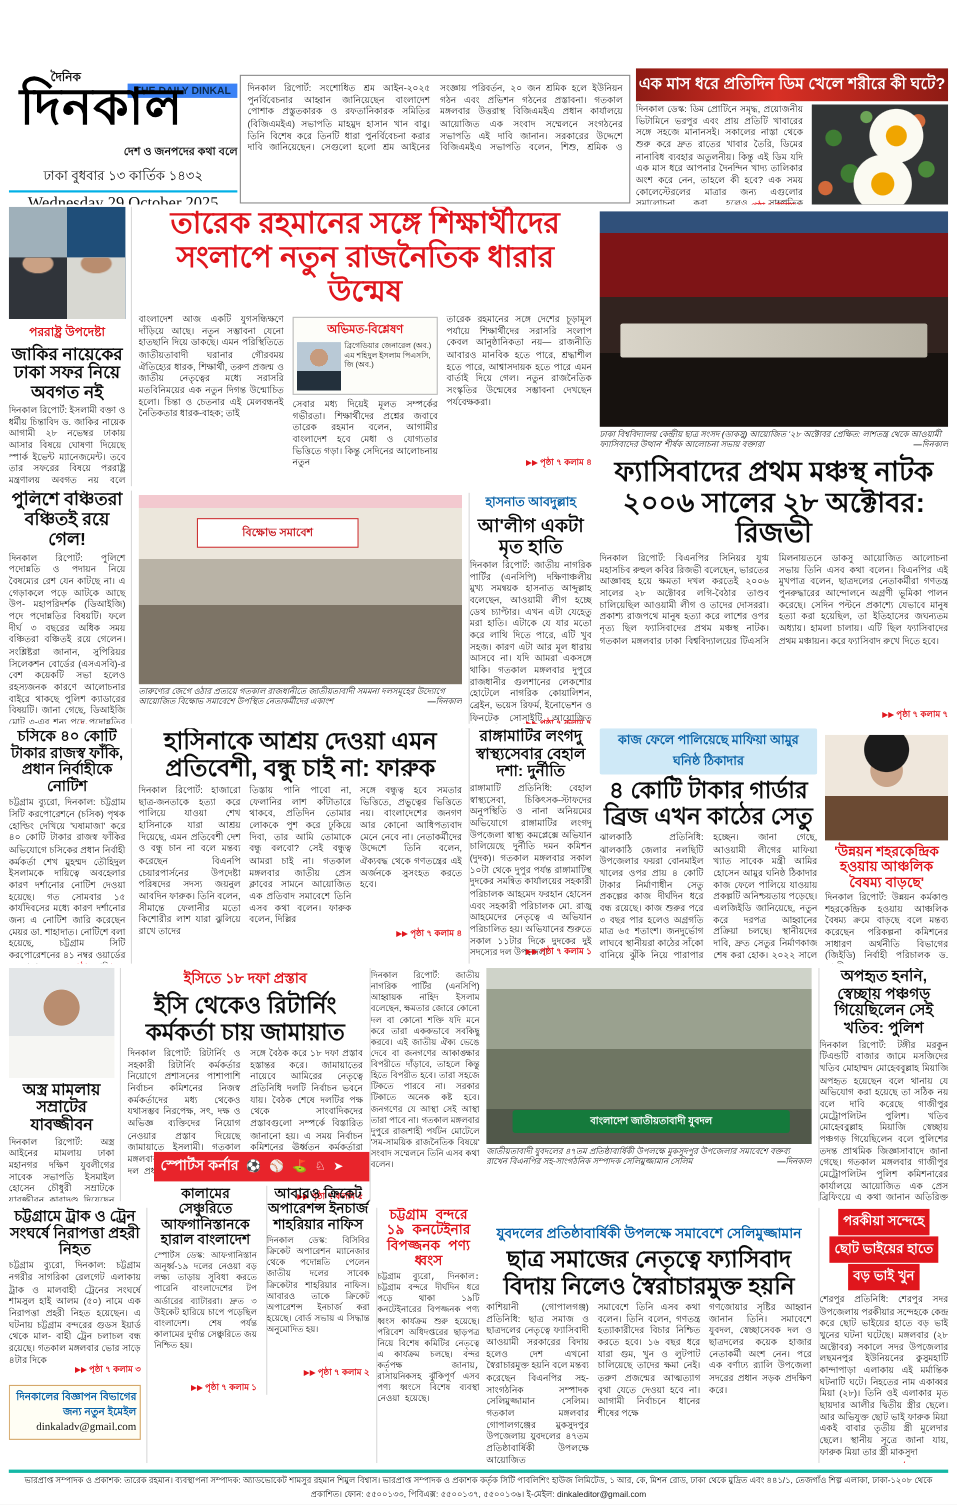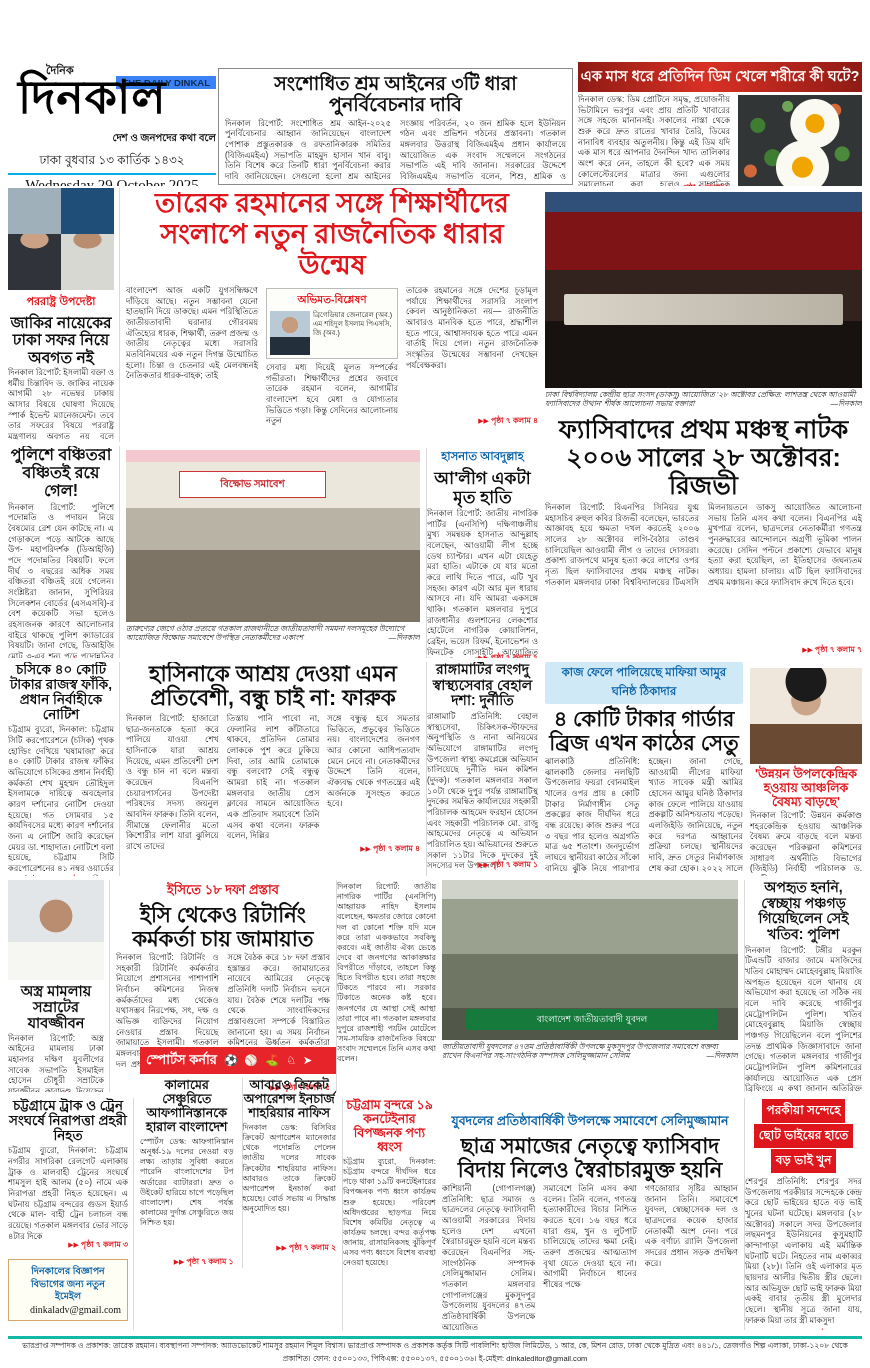--- a/index.html
+++ b/index.html
@@ -43,29 +43,29 @@
     radial-gradient(ellipse at 25% 10%, #caa184 0 12%, rgba(0,0,0,0) 13%),
     radial-gradient(ellipse at 75% 10%, #b98d6f 0 12%, rgba(0,0,0,0) 13%),
     linear-gradient(90deg,#30343a 0 50%,#d8d8d2 50% 100%);}
   .ph-conf{background:linear-gradient(180deg,#30507a 0 10%,#7e1416 10% 40%,#32231f 40% 66%,#17120f 66% 100%);}
   .ph-conf::after{content:"";position:absolute;left:6%;top:52%;width:88%;height:16%;background:linear-gradient(90deg,#d9d4c8,#b7b2a4);border-radius:2px;}
   .ph-rally{background:linear-gradient(180deg,#f3c9cf 0 7%,#ece7dc 7% 34%,#b9b3a6 34% 58%,#7d7466 58% 100%);}
   .rally-banner{position:absolute;left:18%;top:12%;width:48%;background:#fff;border:1px solid #c33;color:#c81e24;font-weight:bold;font-size:10px;text-align:center;padding:4px 2px;}
   .ph-woman{background:radial-gradient(circle at 50% 14%, #1b1b1b 0 20%, rgba(0,0,0,0) 21%),radial-gradient(circle at 50% 34%, #caa58a 0 17%, rgba(0,0,0,0) 18%),linear-gradient(180deg,#efe7dc 0 58%,#6b4a33 58% 100%);}
   .ph-man{background:radial-gradient(circle at 50% 36%, #b98d6f 0 20%, rgba(0,0,0,0) 21%),linear-gradient(180deg,#e3e6e8 0 62%,#f6f6f3 62% 100%);}
   .ph-crowd{background:linear-gradient(180deg,#cfd3c9 0 12%,#9aa18f 12% 46%,#6f7663 46% 80%,#51584a 80% 100%);}
-  .crowd-banner{position:absolute;left:8%;bottom:6%;width:84%;background:#157a3c;color:#fff;font-weight:normal;font-size:9px;text-align:center;padding:3px 2px;border-radius:3px;}
+  .crowd-banner{position:absolute;left:8%;bottom:6%;width:84%;background:#157a3c;color:#fff;font-weight:bold;font-size:9px;text-align:center;padding:3px 2px;border-radius:3px;}
   .ph-analyst{background:radial-gradient(circle at 50% 32%, #c79b7d 0 22%, rgba(0,0,0,0) 23%),linear-gradient(180deg,#b9c9d6 0 60%,#23303c 60% 100%);}
   .inset{border:1px solid #bbb;background:#fdfdf9;padding:3px;margin:2px 0 4px;}
   .inset .lbl{color:#e0161d;font-weight:bold;font-size:10.5px;text-align:center;margin-bottom:2px;}
   .inset .cap{font-style:normal;font-size:7px;}
   
   .sports-banner{background:#e8242b;color:#fff;display:flex;align-items:center;gap:7px;padding:3px 6px;font-weight:bold;font-size:13px;}
   .sports-banner .ic{font-size:11px;}
-  .adbox{border:1px solid #d5a86a;background:#fffef4;text-align:center;padding:5px 21px;}
+  .adbox{border:1px solid #d5a86a;background:#fffef4;text-align:right;padding:5px 3px;}
   .adbox .t{color:#0a63a8;font-weight:bold;font-size:9.5px;line-height:1.3;}
   .adbox .e{font-family:"Liberation Serif",serif;font-size:10px;color:#111;margin-top:2px;}
   .redbar{background:#e0161d;color:#fff;font-weight:bold;font-size:12px;text-align:center;padding:2px 5px;margin:1px auto;display:block;width:max-content;max-width:100%;}
   #footer{border-top:3px solid #14b8a6;font-size:7.6px;text-align:center;color:#222;padding-top:0;}
 </style>
 </head>
 <body>
 
 <div id="page">
 
@@ -76,21 +76,20 @@
       <div class="logo-big" style="position:absolute;left:10px;top:12px;">দিনকাল</div>
     </div>
     <div style="font-size:10px;font-weight:bold;text-align:right;margin-top:2px;">দেশ ও জনপদের কথা বলে</div>
     <div style="font-size:12px;text-align:center;margin-top:4px;">ঢাকা বুধবার ১৩ কার্তিক ১৪৩২</div>
     <div class="cyanrule"></div>
     <div style="font-family:'Liberation Serif',serif;font-size:15px;text-align:center;">Wednesday 29 October 2025</div>
 
   </div>
 
   <div class="abs" style="left:218px;top:68px;width:355px;height:117px;border:1px solid #8a8a8a;padding:4px 6px;box-sizing:border-box;">
-    <div class="hl" style="font-size:19px;">সংশোধিত শ্রম আইনের ৩টি ধারা পুনর্বিবেচনার দাবি</div>
     <div class="body-txt cols2" style="height:70px;margin-top:3px;">দিনকাল রিপোর্ট: সংশোধিত শ্রম আইন-২০২৫ পুনর্বিবেচনার আহ্বান জানিয়েছেন বাংলাদেশ পোশাক প্রস্তুতকারক ও রফতানিকারক সমিতির (বিজিএমইএ) সভাপতি মাহমুদ হাসান খান বাবু। তিনি বিশেষ করে তিনটি ধারা পুনর্বিবেচনা করার দাবি জানিয়েছেন। সেগুলো হলো শ্রম আইনের সংজ্ঞায় পরিবর্তন, ২০ জন শ্রমিক হলে ইউনিয়ন গঠন এবং প্রভিশন গঠনের প্রস্তাবনা। গতকাল মঙ্গলবার উত্তরাস্থ বিজিএমইএ প্রধান কার্যালয়ে আয়োজিত এক সংবাদ সম্মেলনে সংগঠনের সভাপতি এই দাবি জানান। সরকারের উদ্দেশে বিজিএমইএ সভাপতি বলেন, শিশু, শ্রমিক ও অর্থনীতির বাস্তব চাহিদা বিবেচনায় এমন একটি নতুন আইন প্রণয়ন করতে হবে, যা দেশের শিল্পখাতের প্রতিযোগিতামূলক সক্ষমতা নষ্ট না করে বরং টেকসই উন্নয়নকে সহায়তা করবে। মাহমুদ হাসান খান বলেন, বর্তমান বৈশ্বিক প্রেক্ষাপটে বাংলাদেশের রফতানিমুখী শিল্পখাত নানা চ্যালেঞ্জের মুখে। শ্রম আইন সংস্কার অবশ্যই প্রয়োজন, তবে তা যেন বাস্তবতার সঙ্গে সামঞ্জস্যপূর্ণ হয়। আইন এমনভাবে প্রণয়ন করতে</div>
 
   </div>
 
   <div class="abs" style="left:578px;top:62px;width:284px;height:124px;">
     <div class="eggband">এক মাস ধরে প্রতিদিন ডিম খেলে শরীরে কী ঘটে?</div>
     <div class="flexrow" style="margin-top:3px;">
       <div style="width:152px;">
         <div class="body-txt" style="height:86px;">দিনকাল ডেস্ক: ডিম প্রোটিনে সমৃদ্ধ, প্রয়োজনীয় ভিটামিনে ভরপুর এবং প্রায় প্রতিটি খাবারের সঙ্গে সহজে মানানসই। সকালের নাস্তা থেকে শুরু করে দ্রুত রাতের খাবার তৈরি, ডিমের নানাবিধ ব্যবহার অতুলনীয়। কিন্তু এই ডিম যদি এক মাস ধরে আপনার দৈনন্দিন খাদ্য তালিকার অংশ করে নেন, তাহলে কী হবে? এক সময় কোলেস্টেরলের মাত্রার জন্য এগুলোর সমালোচনা করা হলেও, সাম্প্রতিক গবেষণাগুলো একেবারেই</div>
         <div class="cont">পৃষ্ঠা ৭ কলাম ১</div>
@@ -187,21 +186,21 @@
   </div>
 
   <div class="abs" style="left:545px;top:662px;width:198px;height:214px;">
     <div class="kick bluebar" style="font-size:11.5px;">কাজ ফেলে পালিয়েছে মাফিয়া আমুর ঘনিষ্ঠ ঠিকাদার</div>
     <div class="hl" style="font-size:21px;margin:3px 0;">৪ কোটি টাকার গার্ডার ব্রিজ এখন কাঠের সেতু</div>
     <div class="body-txt" style="height:120px;column-count:2;column-gap:9px;">ঝালকাঠি প্রতিনিধি: ঝালকাঠি জেলার নলছিটি উপজেলার ফয়রা বোনমাইল খালের ওপর প্রায় ৪ কোটি টাকার নির্মাণাধীন সেতু প্রকল্পের কাজ দীর্ঘদিন ধরে বন্ধ রয়েছে। কাজ শুরুর পরে ৩ বছর পার হলেও অগ্রগতি মাত্র ৬৫ শতাংশ। জনদুর্ভোগ লাঘবে স্থানীয়রা কাঠের সাঁকো বানিয়ে ঝুঁকি নিয়ে পারাপার হচ্ছেন। জানা গেছে, আওয়ামী লীগের মাফিয়া খ্যাত সাবেক মন্ত্রী আমির হোসেন আমুর ঘনিষ্ঠ ঠিকাদার কাজ ফেলে পালিয়ে যাওয়ায় প্রকল্পটি অনিশ্চয়তায় পড়েছে। এলজিইডি জানিয়েছে, নতুন করে দরপত্র আহ্বানের প্রক্রিয়া চলছে। স্থানীয়দের দাবি, দ্রুত সেতুর নির্মাণকাজ শেষ করা হোক। ২০২২ সালে প্রকল্পটির ব্রিজ হস্তান্তরের কথা থাকলেও তা হয়নি।</div>
   </div>
 
   <div class="abs" style="left:750px;top:668px;width:112px;height:208px;">
     <div class="photo ph-woman" style="width:100%;height:96px;"></div>
-    <div class="hl red" style="font-size:12.5px;margin-top:3px;">'উন্নয়ন উপলকেন্দ্রিক হওয়ায় আঞ্চলিক বৈষম্য বাড়ছে'</div>
+    <div class="hl red" style="font-size:12.5px;margin-top:3px;">'উন্নয়ন শহরকেন্দ্রিক হওয়ায় আঞ্চলিক বৈষম্য বাড়ছে'</div>
     <div class="body-txt" style="height:66px;margin-top:2px;">দিনকাল রিপোর্ট: উন্নয়ন কর্মকাণ্ড শহরকেন্দ্রিক হওয়ায় আঞ্চলিক বৈষম্য ক্রমে বাড়ছে বলে মন্তব্য করেছেন পরিকল্পনা কমিশনের সাধারণ অর্থনীতি বিভাগের (জিইডি) নির্বাহী পরিচালক ড. কাজী</div>
 
   </div>
 
   <div class="abs vr" style="left:8px;top:880px;width:102px;height:212px;box-sizing:border-box;">
     <div class="photo ph-man" style="width:100%;height:100px;"></div>
     <div class="hl" style="font-size:14.5px;margin-top:3px;">অস্ত্র মামলায় সম্রাটের যাবজ্জীবন</div>
     <div class="body-txt" style="height:56px;margin-top:2px;">দিনকাল রিপোর্ট: অস্ত্র আইনের মামলায় ঢাকা মহানগর দক্ষিণ যুবলীগের সাবেক সভাপতি ইসমাইল হোসেন চৌধুরী সম্রাটকে যাবজ্জীবন কারাদণ্ড দিয়েছেন আদালত। গতকাল মঙ্গলবার ঢাকার দ্বিতীয়</div>
     <div class="cont">পৃষ্ঠা ৭ কলাম ৪</div>
   </div>
@@ -260,21 +259,21 @@
         <div class="cont">পৃষ্ঠা ৭ কলাম ১</div>
       </div>
       <div class="bcol vl" style="box-sizing:border-box;">
         <div class="hl" style="font-size:12.5px;">আবারও ক্রিকেট অপারেশন্স ইনচার্জ শাহরিয়ার নাফিস</div>
         <div class="body-txt" style="height:118px;margin-top:3px;font-size:7.8px;">দিনকাল ডেস্ক: বিসিবির ক্রিকেট অপারেশন ম্যানেজার থেকে পদোন্নতি পেলেন জাতীয় দলের সাবেক ক্রিকেটার শাহরিয়ার নাফিস। আবারও তাকে ক্রিকেট অপারেশন্স ইনচার্জ করা হয়েছে। বোর্ড সভায় এ সিদ্ধান্ত অনুমোদিত হয়।</div>
         <div class="cont">পৃষ্ঠা ৭ কলাম ২</div>
       </div>
     </div>
   </div>
 
-  <div class="abs vl" style="left:342px;top:1098px;width:94px;height:232px;box-sizing:border-box;">
+  <div class="abs vl" style="left:342px;top:1098px;width:94px;height:232px;box-sizing:border-box;font-family:Liberation Mono, monospace;">
     <div class="hl red" style="font-size:12.5px;">চট্টগ্রাম বন্দরে ১৯ কনটেইনার বিপজ্জনক পণ্য ধ্বংস</div>
     <div class="body-txt" style="height:166px;margin-top:3px;font-size:7.8px;">চট্টগ্রাম ব্যুরো, দিনকাল: চট্টগ্রাম বন্দরে দীর্ঘদিন ধরে পড়ে থাকা ১৯টি কনটেইনারের বিপজ্জনক পণ্য ধ্বংস কার্যক্রম শুরু হয়েছে। পরিবেশ অধিদপ্তরের ছাড়পত্র নিয়ে বিশেষ কমিটির নেতৃত্বে এ কার্যক্রম চলছে। বন্দর কর্তৃপক্ষ জানায়, রাসায়নিকসহ ঝুঁকিপূর্ণ এসব পণ্য ধ্বংসে বিশেষ ব্যবস্থা নেওয়া হয়েছে।</div>
   </div>
 
   <div class="abs" style="left:442px;top:1112px;width:296px;height:218px;">
     <div class="kick blue" style="font-size:12.5px;">যুবদলের প্রতিষ্ঠাবার্ষিকী উপলক্ষে সমাবেশে সেলিমুজ্জামান</div>
     <div class="hl" style="font-size:21px;margin:2px 0;">ছাত্র সমাজের নেতৃত্বে ফ্যাসিবাদ বিদায় নিলেও স্বৈরাচারমুক্ত হয়নি</div>
     <div class="flexrow" style="margin-top:3px;">
       <div class="bcol body-txt">কাশিয়ানী (গোপালগঞ্জ) প্রতিনিধি: ছাত্র সমাজ ও ছাত্রদলের নেতৃত্বে ফ্যাসিবাদী আওয়ামী সরকারের বিদায় হলেও দেশ এখনো স্বৈরাচারমুক্ত হয়নি বলে মন্তব্য করেছেন বিএনপির সহ-সাংগঠনিক সম্পাদক সেলিমুজ্জামান সেলিম। গতকাল মঙ্গলবার গোপালগঞ্জের মুকসুদপুর উপজেলায় যুবদলের ৪৭তম প্রতিষ্ঠাবার্ষিকী উপলক্ষে আয়োজিত</div>
       <div class="bcol body-txt">সমাবেশে তিনি এসব কথা বলেন। তিনি বলেন, গণতন্ত্র হত্যাকারীদের বিচার নিশ্চিত করতে হবে। ১৬ বছর ধরে যারা গুম, খুন ও লুটপাট চালিয়েছে তাদের ক্ষমা নেই। তরুণ প্রজন্মের আত্মত্যাগ বৃথা যেতে দেওয়া হবে না। আগামী নির্বাচনে ধানের শীষের পক্ষে</div>

